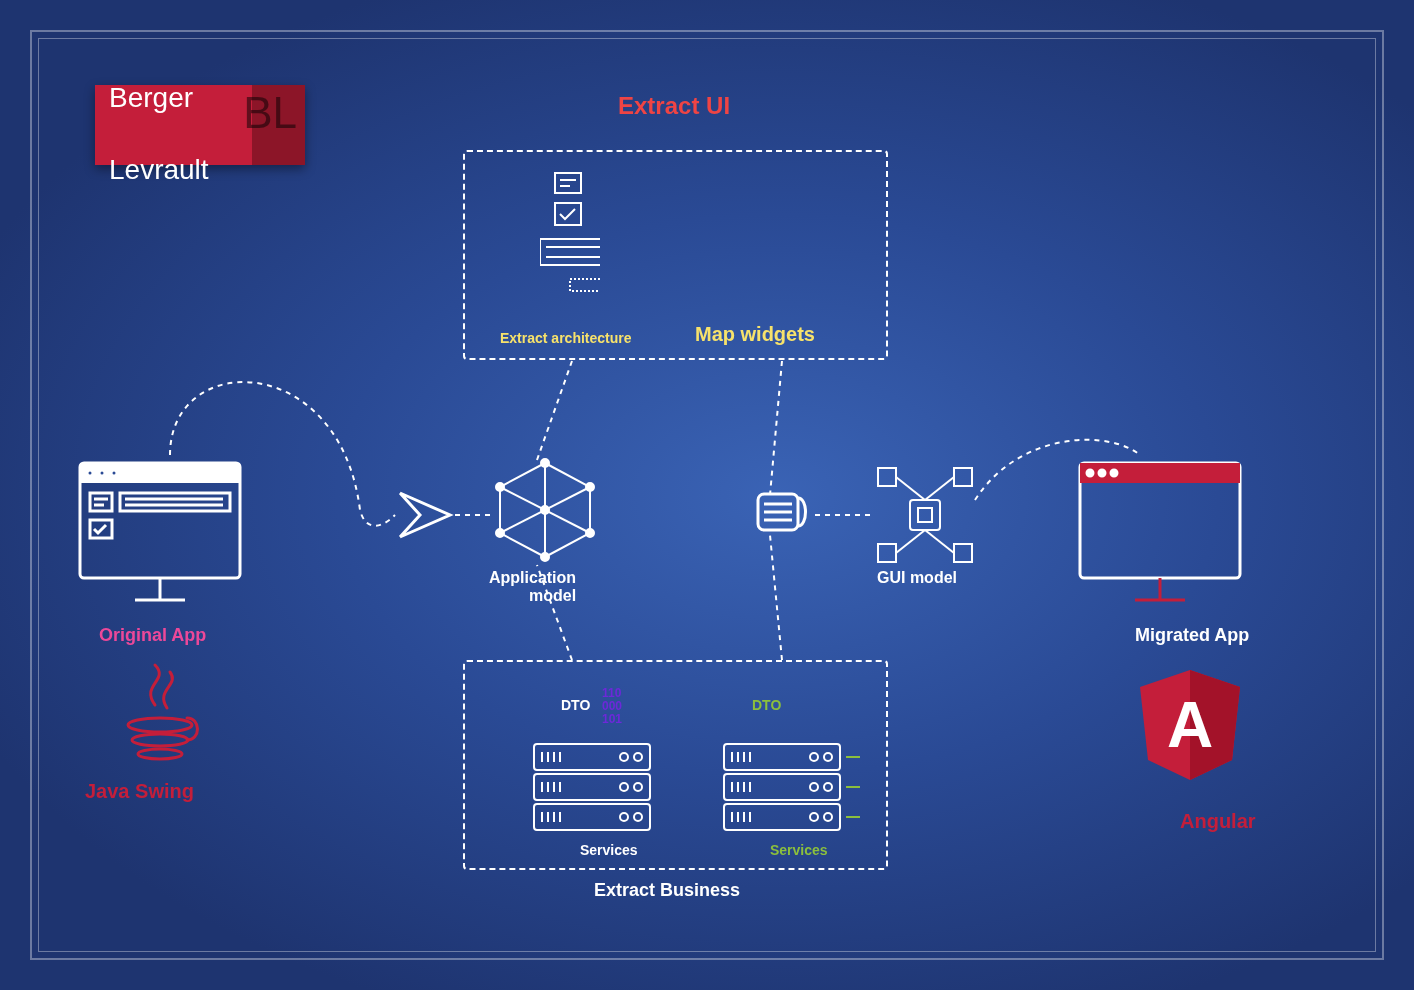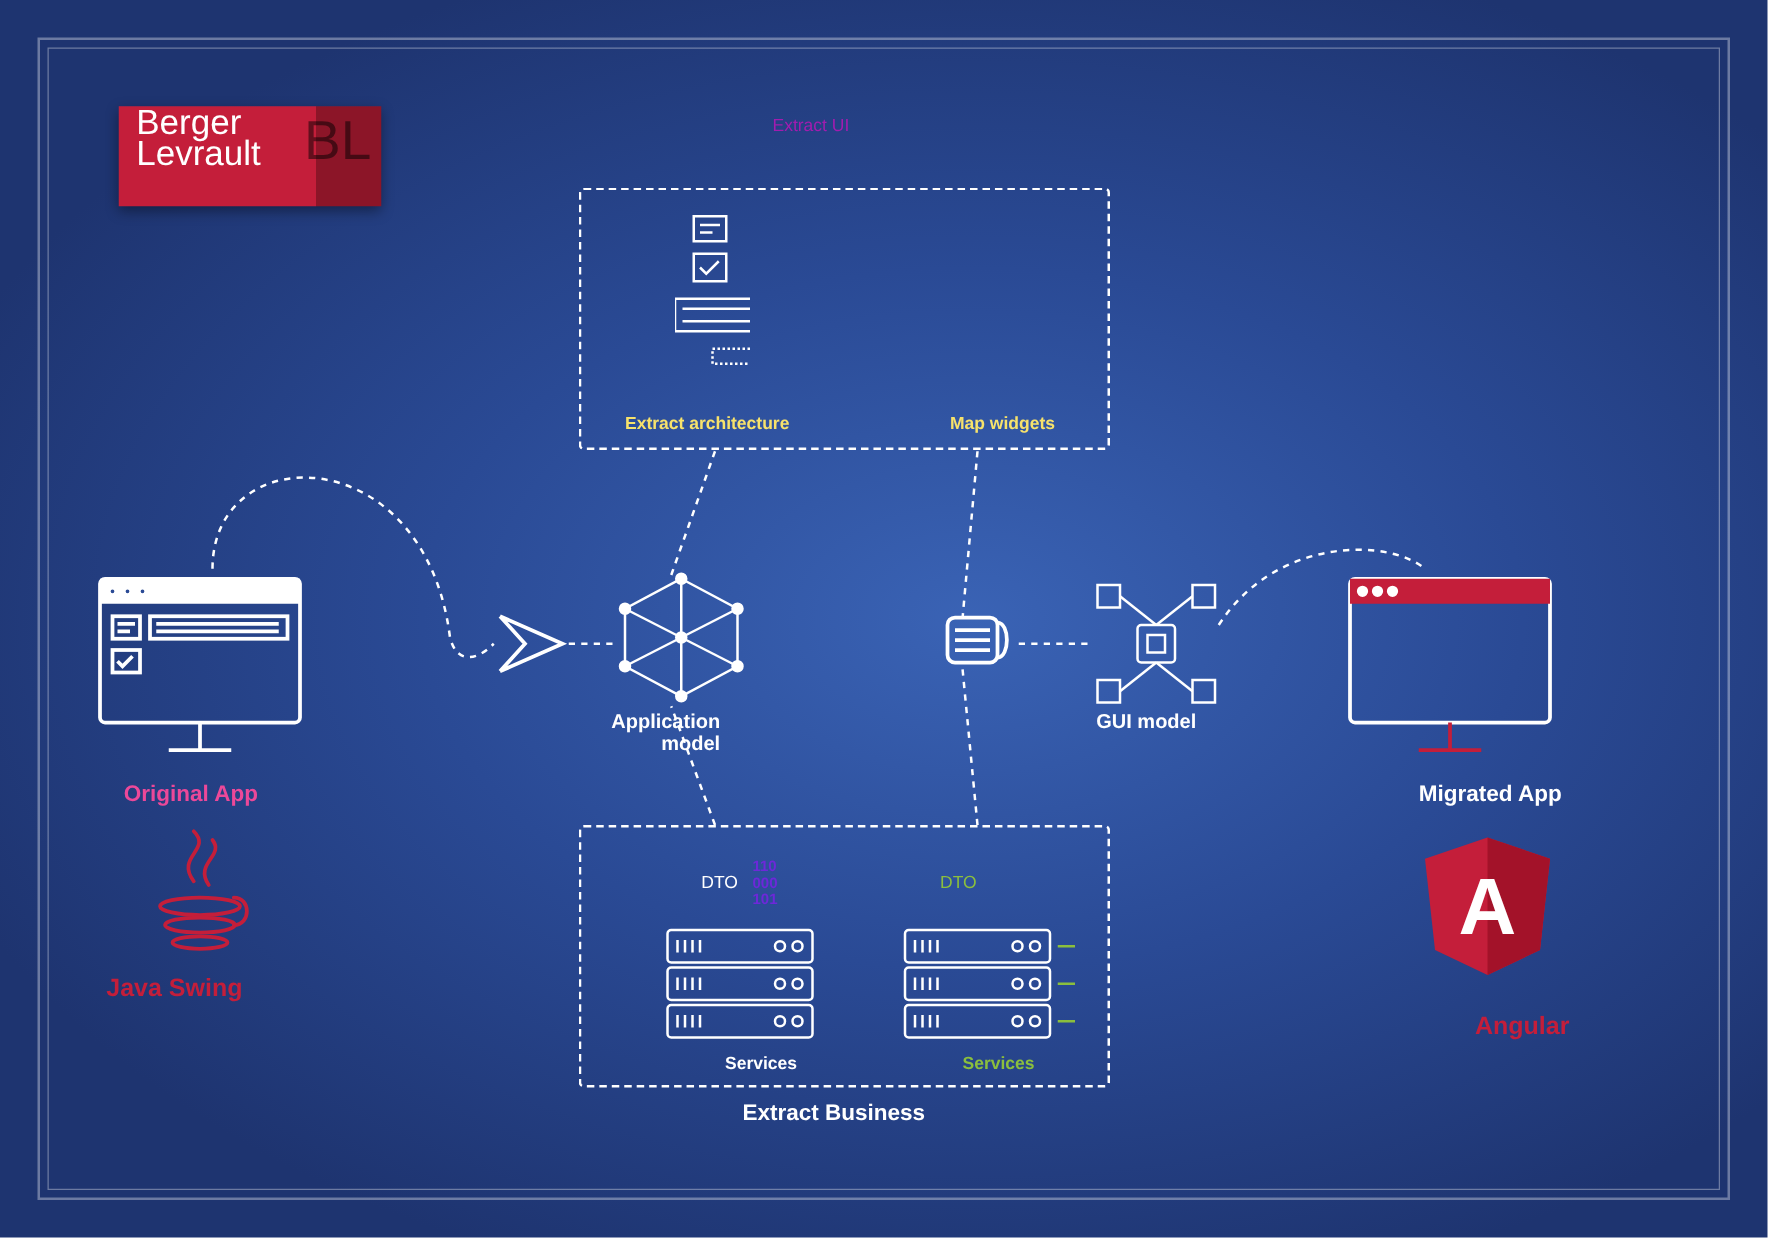--- a/index.html
+++ b/index.html
@@ -26,35 +26,35 @@
     left: 95px; top: 85px;
     width: 210px; height: 80px;
     background: linear-gradient(90deg, #c41e3a 75%, #8c1528 75%);
     color: #fff;
     font-size: 28px;
     line-height: 0.9;
     padding: 0 14px;
     box-shadow: 0 4px 10px rgba(0,0,0,0.4);
   }
   .logo .l1 { font-weight: 300; }
-  .logo .l2 { font-weight: 300; }
+  .logo .l2 { font-weight: 300; margin-top: 47px; }
   .logo .bl {
     position: absolute;
     right: 8px; top: 8px;
     font-size: 44px;
     font-weight: 300;
     color: rgba(0,0,0,0.5);
   }
   
   .title-extract-ui {
     position: absolute;
     left: 618px; top: 92px;
-    color: #a21caf;
-    font-weight: normal;
-    font-size: 14px;
+    color: #ef4444;
+    font-weight: bold;
+    font-size: 24px;
   }
   .title-extract-business {
     position: absolute;
     left: 594px; top: 880px;
     color: #fff;
     font-weight: bold;
     font-size: 18px;
   }
   
   .dashed-box {
@@ -78,39 +78,39 @@
   }
   .ui-label-left {
     position: absolute;
     left: 35px; bottom: 12px;
     color: #f7e26b;
     font-weight: bold;
     font-size: 14px;
   }
   .ui-label-right {
     position: absolute;
-    right: 42px; bottom: 12px;
+    right: 71px; bottom: 12px;
     color: #f7e26b;
     font-weight: bold;
-    font-size: 14px;
+    font-size: 20px;
   }
   
   .biz-left {
     position: absolute;
     left: 35px; top: 15px;
     width: 170px;
   }
   .biz-right {
     position: absolute;
     left: 225px; top: 15px;
     width: 170px;
   }
   .biz-dto {
     color: #fff;
-    font-weight: normal;
+    font-weight: bold;
     font-size: 14px;
     position: absolute;
     left: 45px; top: 20px; padding-left: 16px;
   }
   .biz-dto.green { color: #8bbf3d; left: 46px; }
   .biz-binary {
     color: #6d28d9;
     font-size: 12px;
     font-weight: bold;
     line-height: 1.1;

